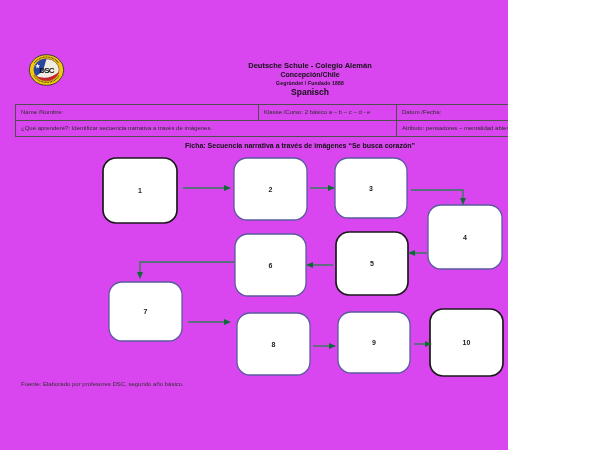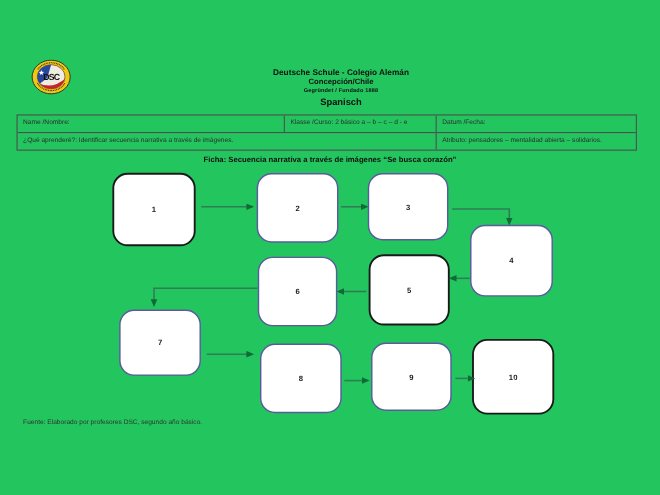--- a/index.html
+++ b/index.html
@@ -1,17 +1,17 @@
 <!DOCTYPE html>
 <html><head>
 <meta charset="utf-8">
 <style>
   html,body{margin:0;padding:0;background:#fff;}
   body{width:600px;height:450px;font-family:"Liberation Sans",sans-serif;-webkit-font-smoothing:antialiased;}
-  .page{position:relative;width:600px;height:450px;background:#22c55e;overflow:hidden;}
+  .page{position:relative;width:508px;height:450px;background:#d946ef;overflow:hidden;}
 
   
   .logo{position:absolute;left:28px;top:54px;width:37px;height:33px;}
   .header-text{position:absolute;left:10px;top:61px;width:600px;text-align:center;color:#111;}
   .h-l1{font-size:7.5px;font-weight:bold;line-height:9px;}
   .h-l2{font-size:7px;font-weight:bold;line-height:9px;}
   .h-l3{font-size:5px;font-weight:bold;line-height:8px;letter-spacing:.2px;}
   .h-l4{font-size:8.5px;font-weight:bold;line-height:10px;}
 
   

